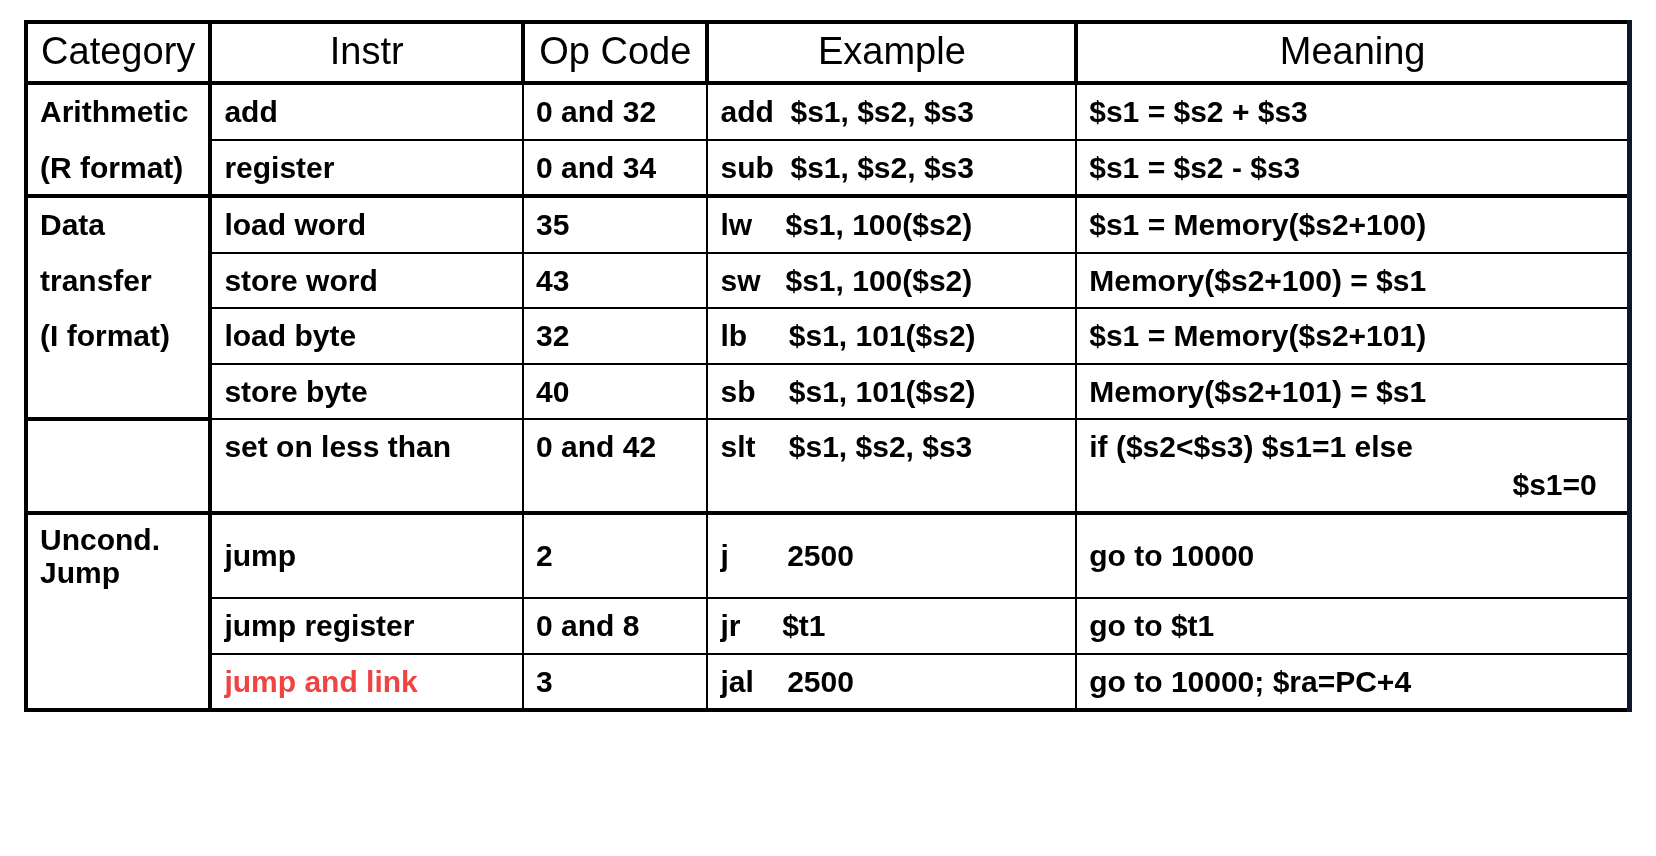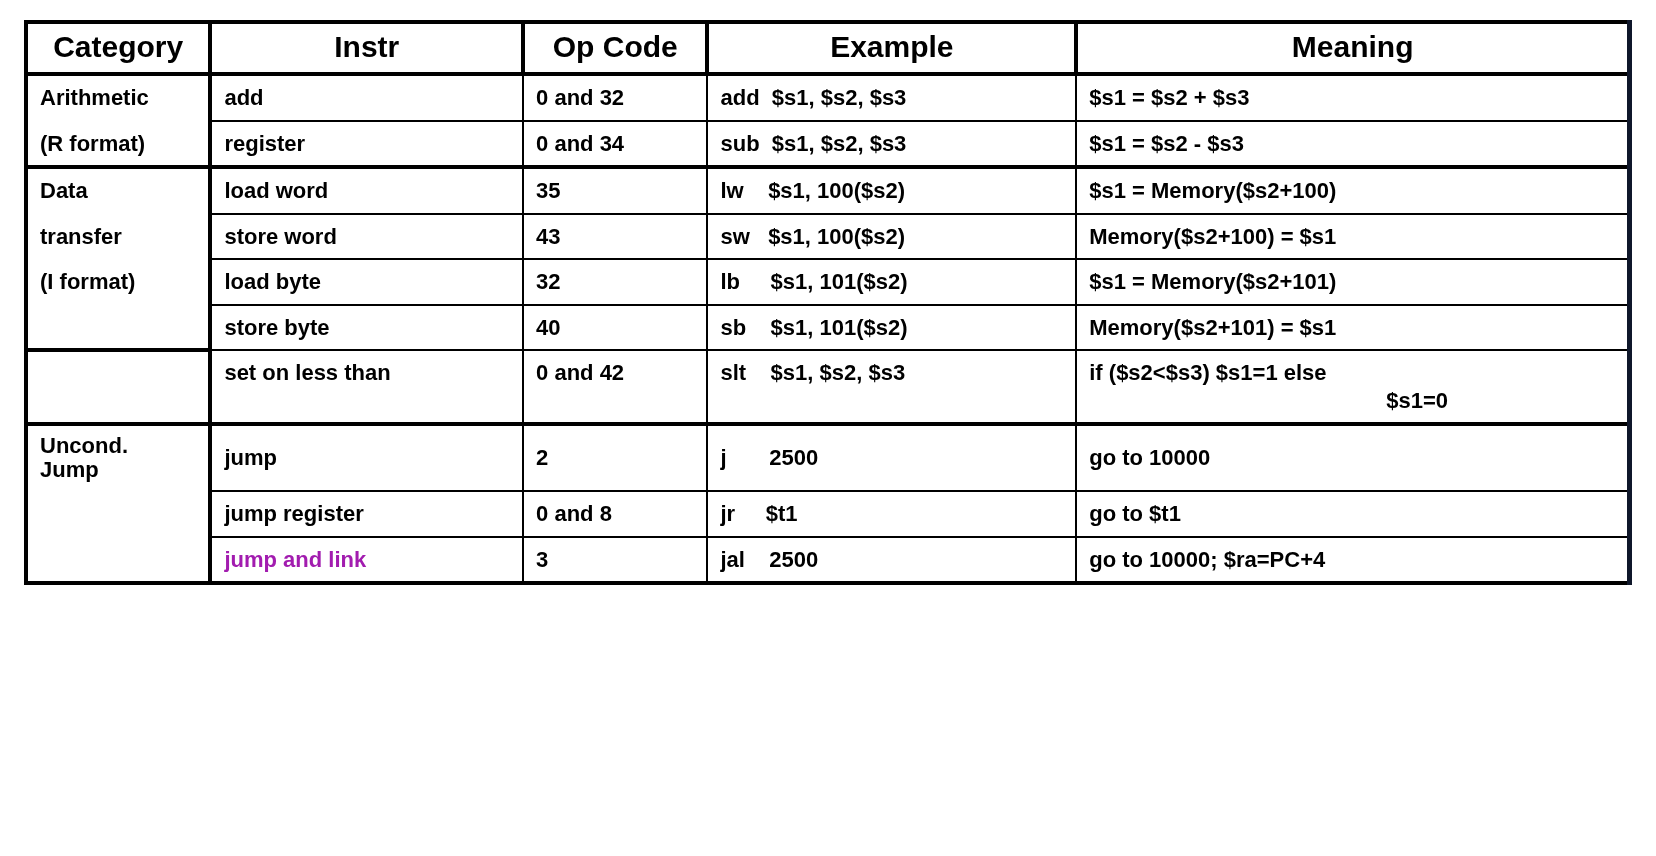--- a/index.html
+++ b/index.html
@@ -26,34 +26,34 @@
     font-family: Helvetica, Arial, sans-serif;
   }
   
   col.c1 { width: 11.5%; }
   col.c2 { width: 19.5%; }
   col.c3 { width: 11.5%; }
   col.c4 { width: 23%; }
   col.c5 { width: 34.5%; }
 
   th {
-    font-weight: 700;
-    font-size: 30px;
+    font-weight: 400;
+    font-size: 38px;
     padding: 6px 8px 8px 8px;
     border-top: 4px solid #000;
     border-bottom: 4px solid #000;
     border-left: 4px solid #000;
     border-right: 4px solid #000;
     text-align: center;
     color: #000;
   }
 
   td {
     font-weight: 700;
-    font-size: 22px;
+    font-size: 30px;
     padding: 8px 12px;
     border: 2px solid #000;
     vertical-align: middle;
     color: #000;
     line-height: 1.25;
   }
 
   
   td.cat, td.catblank {
     border-left: 4px solid #000;
@@ -70,24 +70,24 @@
   
   tr.sectop > td { border-top: 4px solid #000; }
   tr.lastrow > td { border-bottom: 4px solid #000; }
 
   
   td.op { text-align: left; }
 
   
   td.ex { white-space: pre; }
 
-  .teal { color: #a21caf; }
+  .teal { color: #ef4444; }
 
   
-  .ml2 { display:block; text-align:left; padding-left: 13.5em; }
+  .ml2 { display:block; text-align:center; padding-left: 13.5em; }
 
 </style>
 </head>
 <body>
 
 <div class="wrap">
 <table>
   <colgroup>
     <col class="c1">
         <col class="c2">

